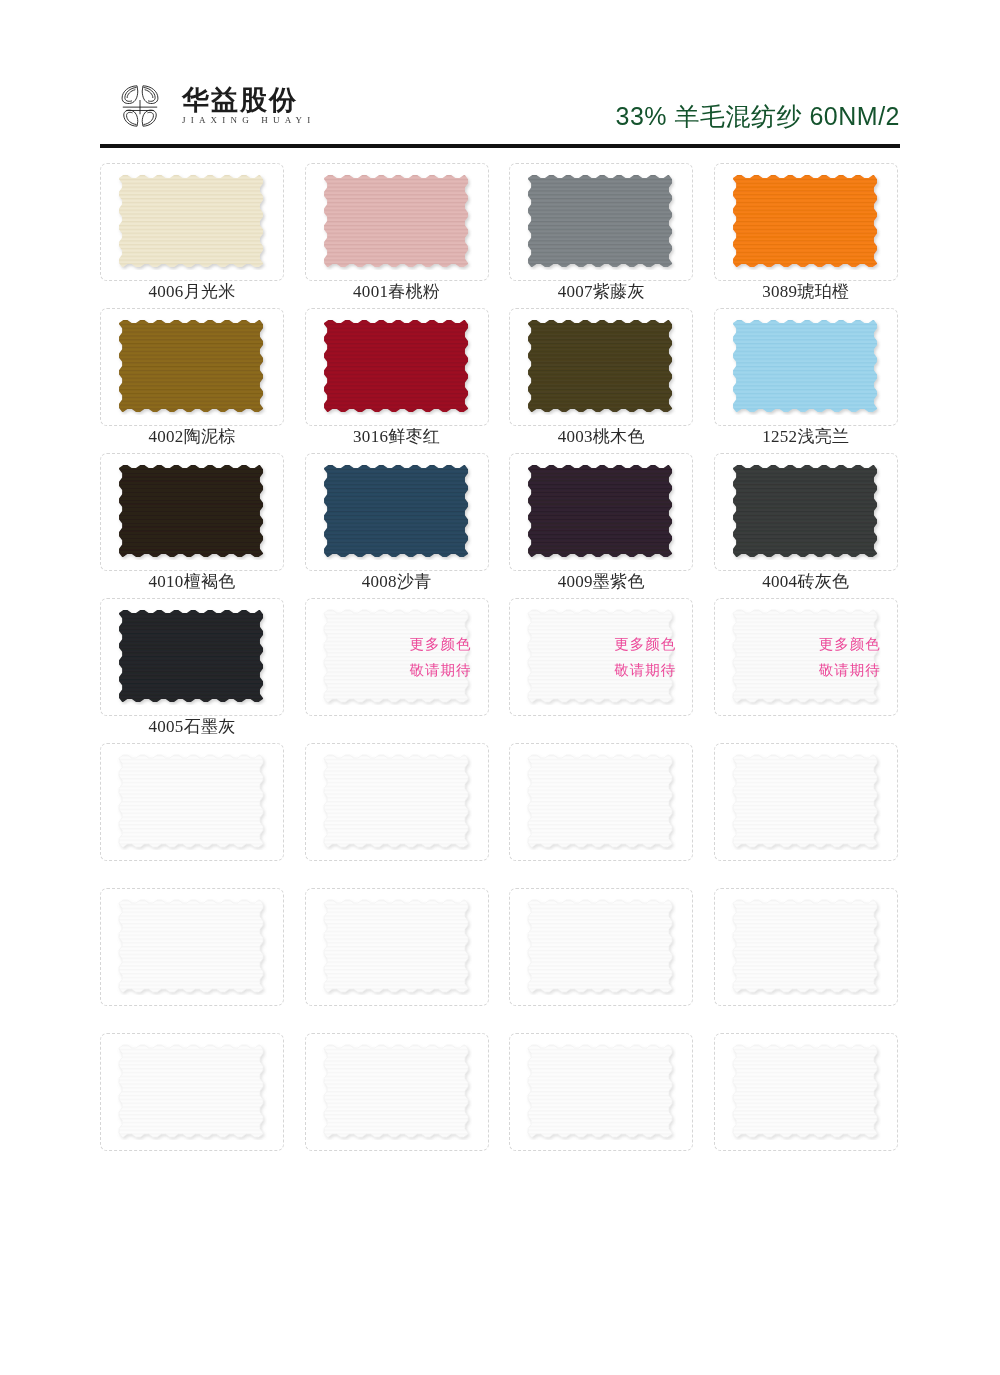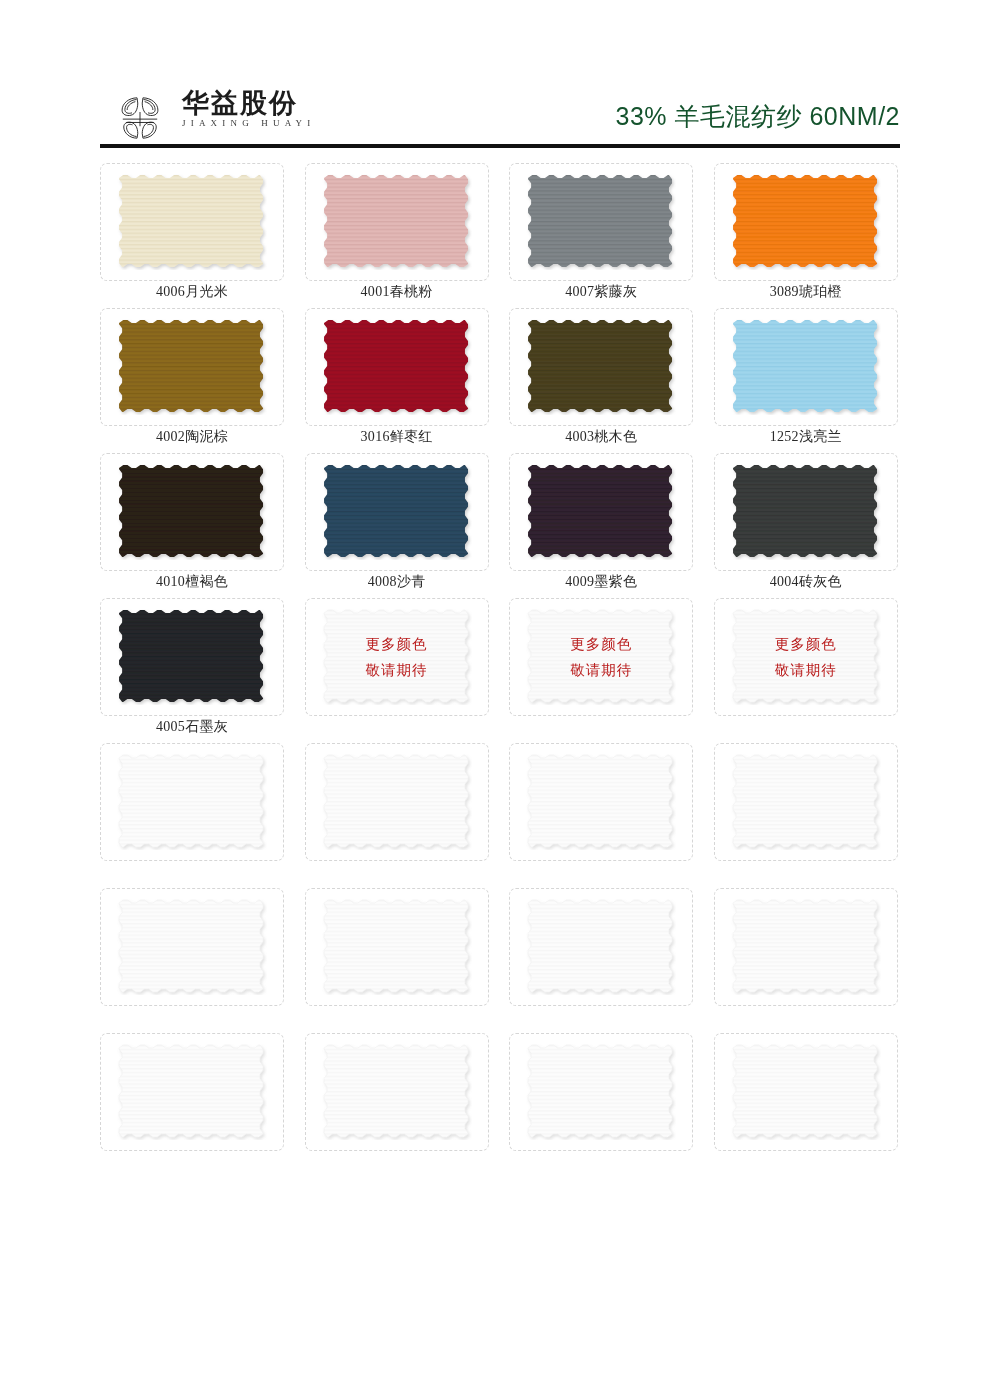--- a/index.html
+++ b/index.html
@@ -20,22 +20,22 @@
     position: absolute;
     left: 0; top: 0;
     width: 1000px;
     height: 150px;
   }
   #brand {
     position: absolute;
     left: 112px;
     top: 78px;
     display: flex;
+    align-items: center;
     gap: 14px;
-    margin-top: 12px;
   }
   #brand-mark { width: 56px; height: 56px; display: block; }
   #brand-words { display: flex; flex-direction: column; gap: 2px; }
   #brand-cn {
     font-family: "Liberation Serif", serif;
     font-size: 27px;
     font-weight: 700;
     letter-spacing: 2px;
     color: #1d1d1d;
     line-height: 1;
@@ -110,40 +110,40 @@
   }
   .swatch svg { display: block; width: 150px; height: 96px; }
 
   .cell-label {
     position: absolute;
     left: 0;
     top: 120px;
     width: 184px;
     text-align: center;
     font-family: "Liberation Serif", "DejaVu Serif", serif;
-    font-size: 14px;
+    font-size: 17px;
     color: #2a2a2a;
     letter-spacing: 0.3px;
     line-height: 18px;
   }
 
   
   .placeholder-text {
     position: absolute;
     left: 0; top: 0;
     width: 150px;
     height: 96px;
     display: flex;
     flex-direction: column;
-    align-items: center;
+    align-items: flex-end;
     justify-content: center;
     gap: 7px;
     font-family: "Liberation Sans", "DejaVu Sans", sans-serif;
     font-size: 14.5px;
-    color: #b91c1c;
+    color: #ec4899;
     letter-spacing: 1px;
   }
 </style>
 </head>
 <body>
 
 <div id="page">
 
   <div id="header">
 

